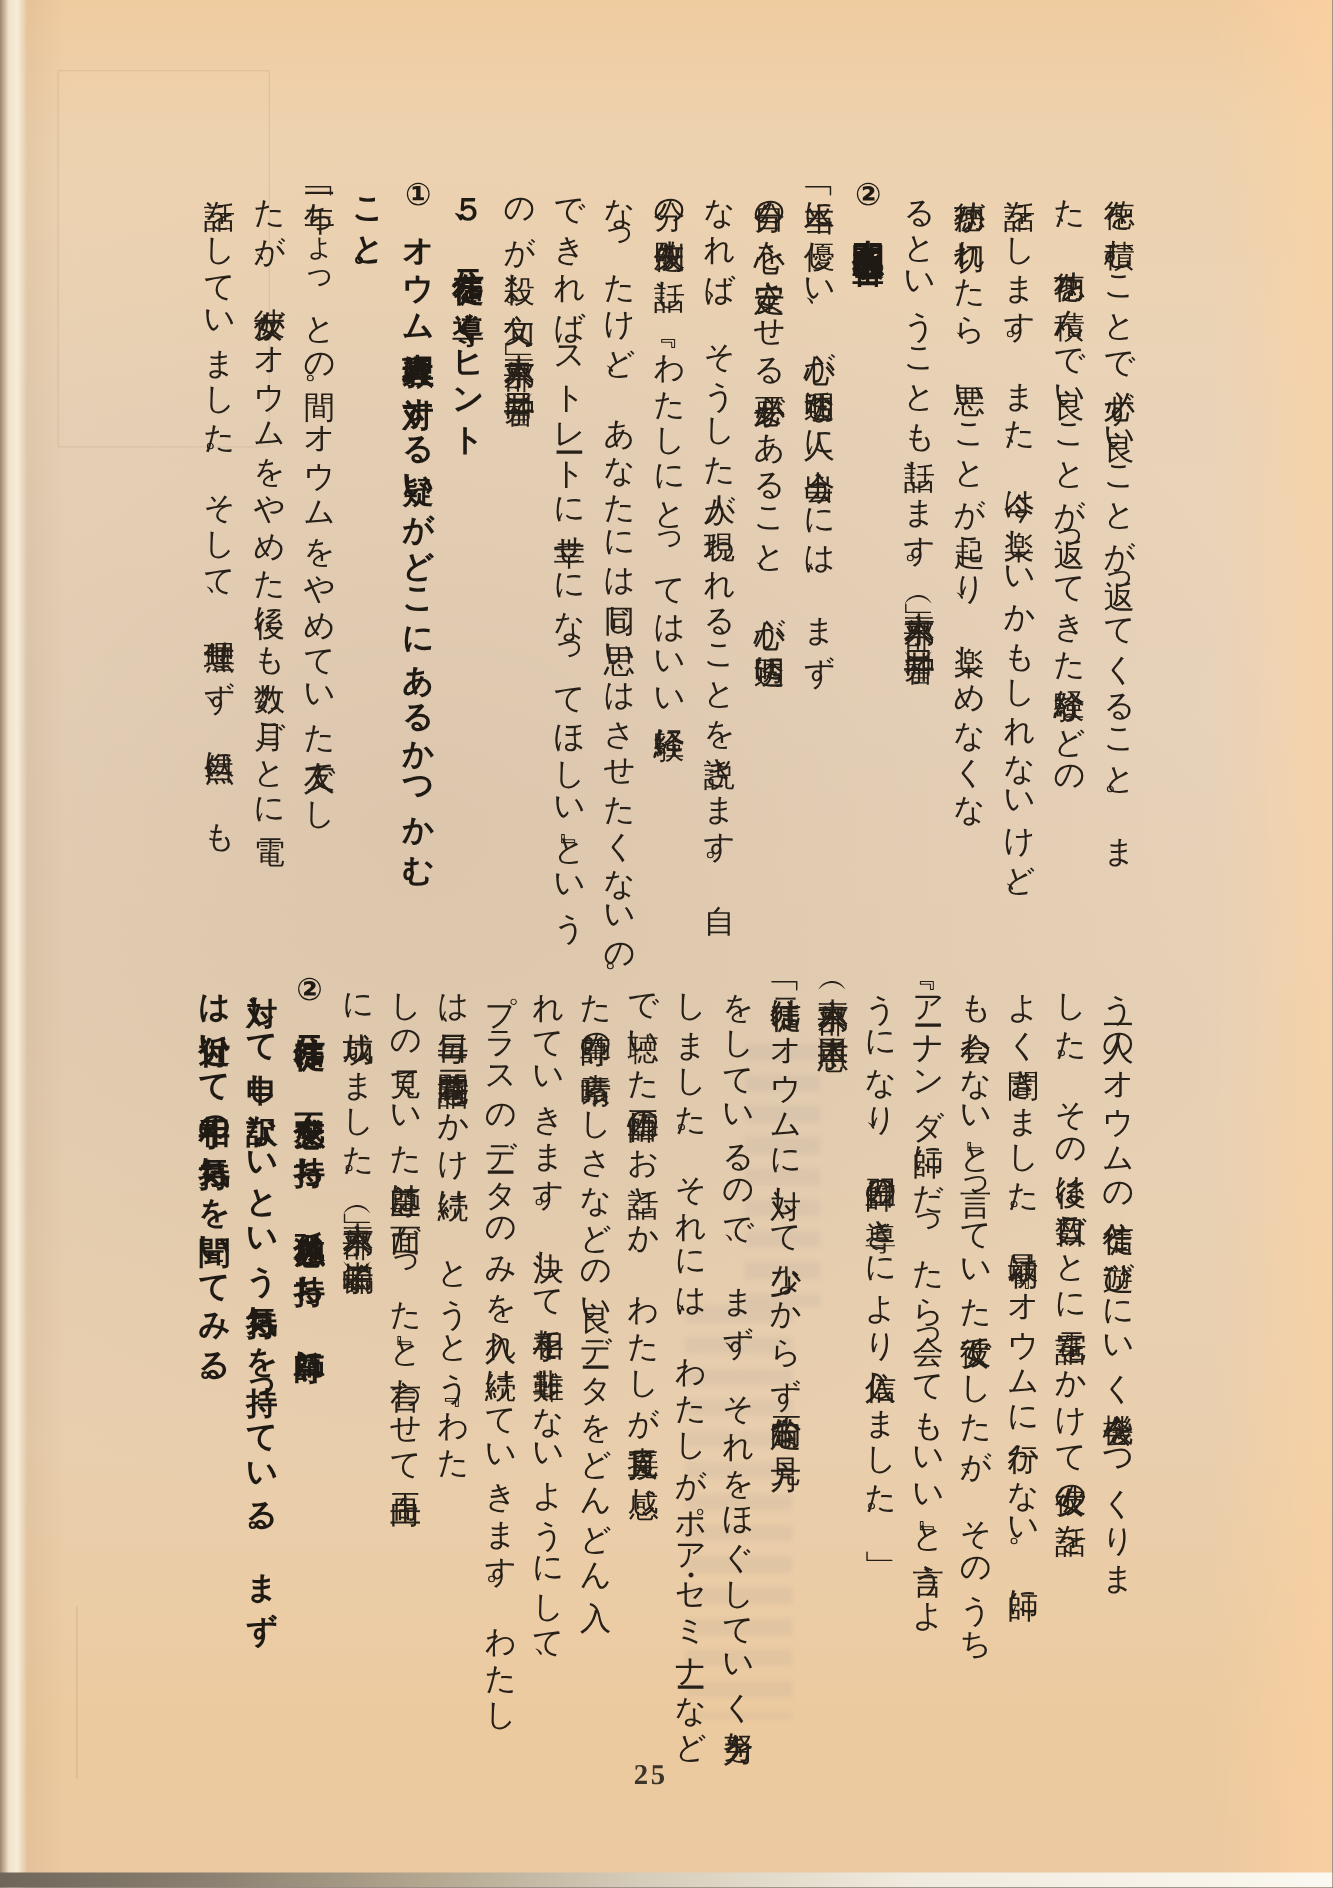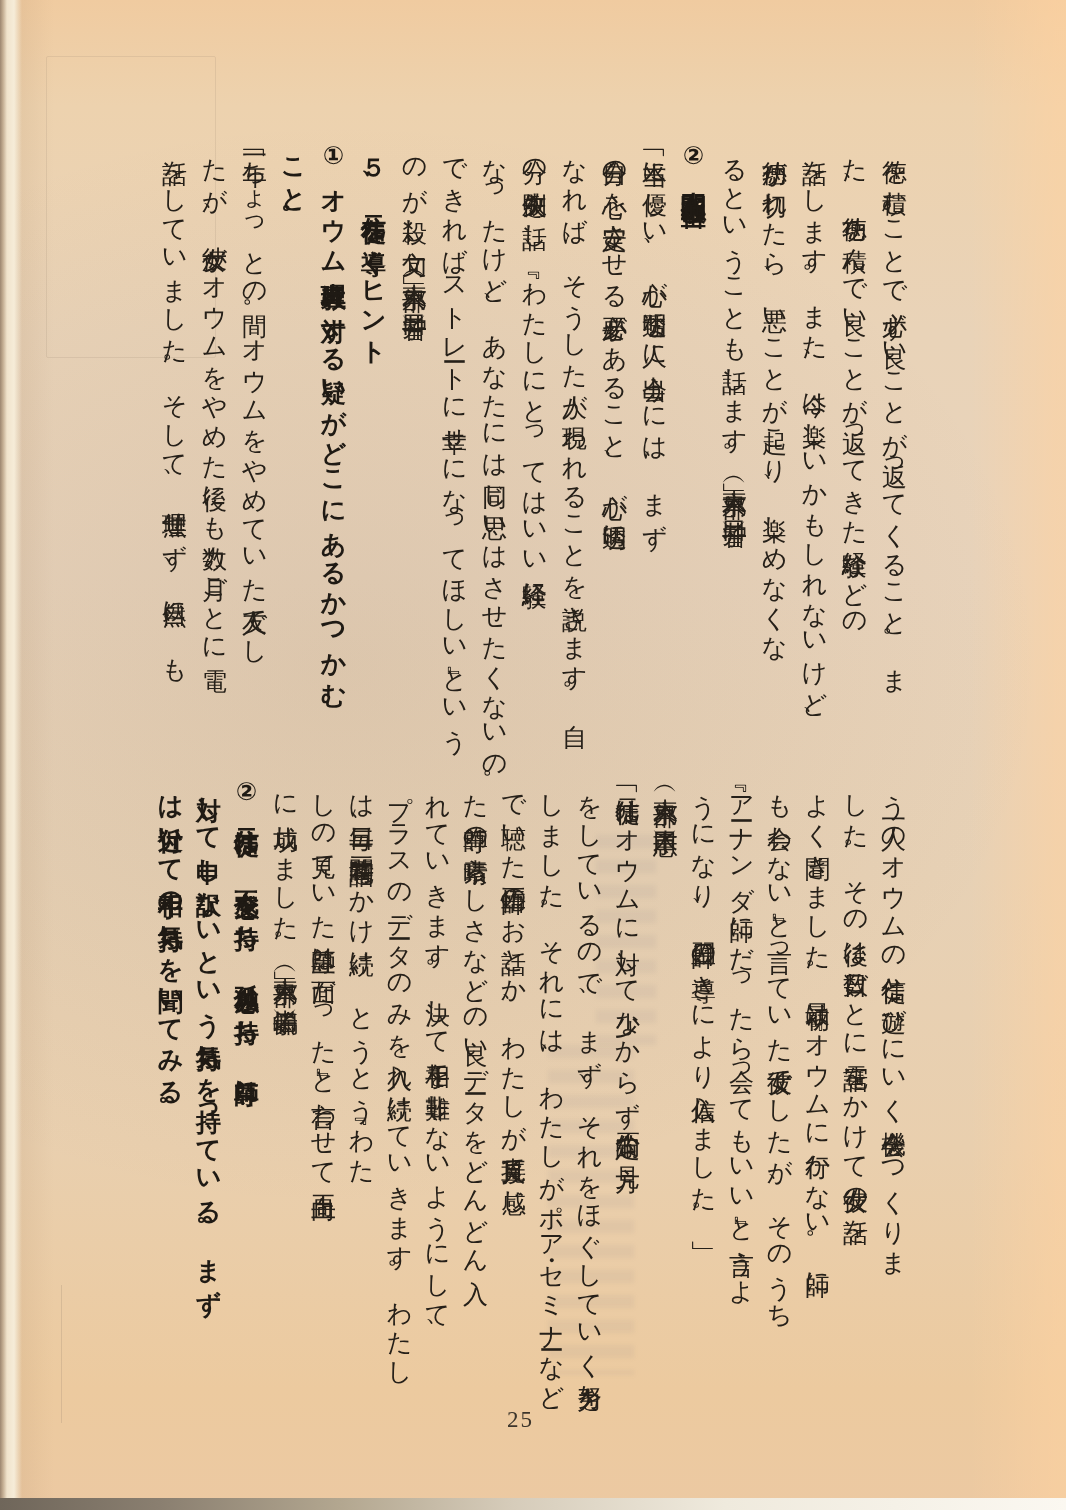--- a/index.html
+++ b/index.html
@@ -52,21 +52,21 @@
   .vtext.top    { top:141px; right:152px; height:616px; line-height:40px; }
   .vtext.bottom { top:777px; right:154px; height:620px; line-height:38px; }
   .h {
     font-family:"Liberation Sans","DejaVu Sans",sans-serif;
     font-weight:700;
     letter-spacing:1.8px;
     color:#1f1a14;
   }
   .pagenum {
     position:absolute; left:507px; top:1407px;
-    font-size:23px; letter-spacing:2px; color:#3c352b;
+    font-size:23px; letter-spacing:2px; color:#3c352b;font-weight:bold;
   }
 </style>
 </head>
 <body>
 
 <div class="scan">
   <div class="edge-left"></div>
   <div class="ghost-box"></div>
   <div class="ghost-line"></div>
   <div class="smudge-a"></div>

